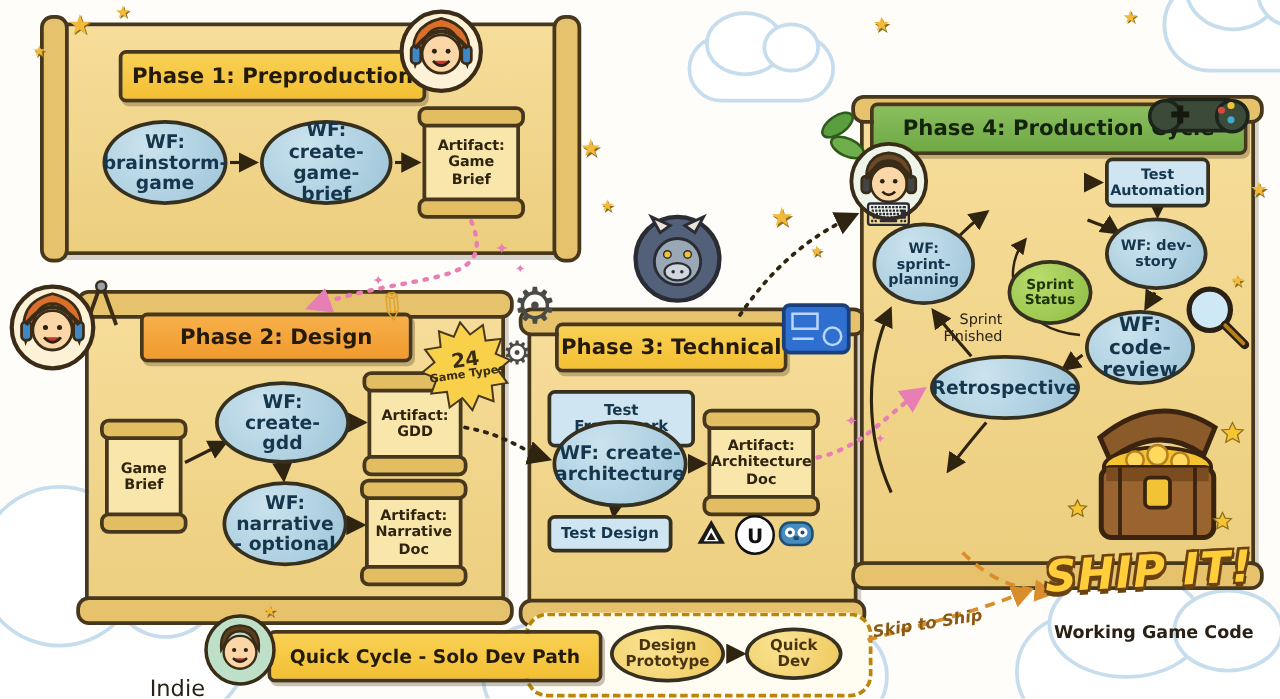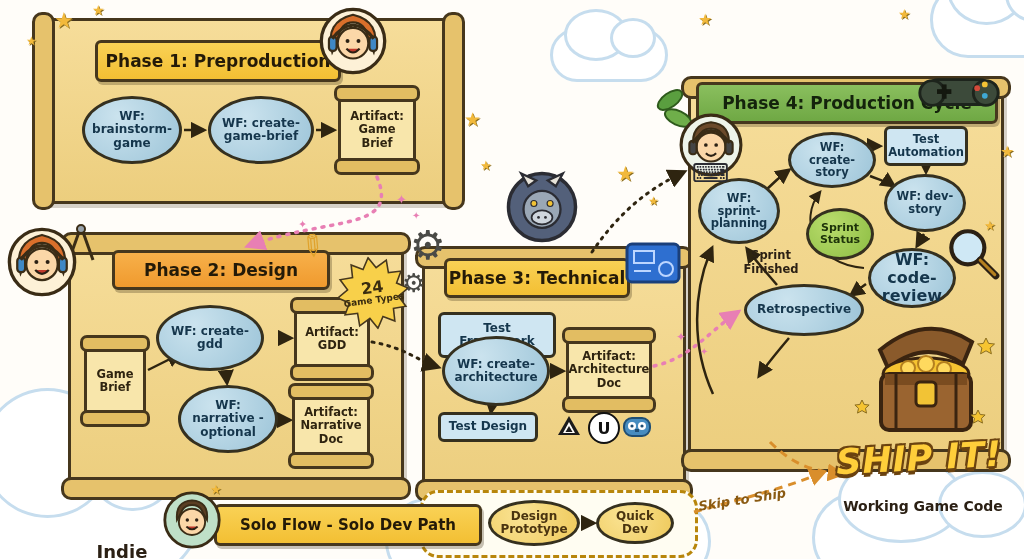--- a/index.html
+++ b/index.html
@@ -22,21 +22,21 @@
   .scroll-h::after{right:-9px;}
 
   
   .banner{position:absolute;z-index:3;display:flex;align-items:center;justify-content:center;font-weight:bold;font-size:17px;color:#241a08;border:3.5px solid #46371d;border-radius:6px;box-shadow:2px 3px 0 rgba(70,55,29,.3);text-align:center;}
   .banner.yellow{background:linear-gradient(180deg,#f9d155,#f3bf33);}
   .banner.orange{background:linear-gradient(180deg,#f7b04a,#f09a2e);}
   .banner.green{background:linear-gradient(180deg,#8abf5e,#6fa844);color:#14230c;}
   .banner.small{font-size:15px;}
 
   
-  .node{position:absolute;z-index:3;background:radial-gradient(circle at 35% 28%,#cbe3ee,#9cc4d8);border:3px solid #35301f;border-radius:50%;display:flex;align-items:center;justify-content:center;text-align:center;font-weight:bold;font-size:12px;line-height:1.12;color:#15364c;padding:6px;box-sizing:border-box;}
+  .node{position:absolute;z-index:3;background:radial-gradient(circle at 35% 28%,#cbe3ee,#9cc4d8);border:3px solid #35301f;border-radius:50%;display:flex;align-items:center;justify-content:center;text-align:center;font-weight:bold;font-size:15px;line-height:1.12;color:#15364c;padding:6px;box-sizing:border-box;}
   .node.green{background:radial-gradient(circle at 35% 28%,#b9dc6c,#8cbd43);color:#1d3309;}
   .node.gold{background:radial-gradient(circle at 35% 28%,#fae393,#eec95b);color:#4a3410;}
   .box{position:absolute;z-index:3;background:#cfe6f2;border:3px solid #35301f;border-radius:6px;display:flex;align-items:center;justify-content:center;text-align:center;font-weight:bold;font-size:12px;line-height:1.1;color:#15364c;padding:2px 5px;box-sizing:border-box;}
   .artifact{position:absolute;background:#f8e6ab;border:3px solid #46371d;border-radius:6px;z-index:3;display:flex;align-items:center;justify-content:center;text-align:center;font-weight:bold;font-size:11.5px;line-height:1.15;padding:4px;color:#2f2410;box-sizing:border-box;}
   .artifact::before,.artifact::after{content:"";position:absolute;left:-7px;right:-7px;height:11px;background:#e2bd62;border:3px solid #46371d;border-radius:7px;}
   .artifact::before{top:-8px;}
   .artifact::after{bottom:-8px;}
 
   
   .starburst{position:absolute;width:74px;height:74px;z-index:4;transform:rotate(-8deg);}
@@ -46,21 +46,21 @@
   .starburst .txt{position:absolute;inset:0;display:flex;flex-direction:column;align-items:center;justify-content:center;text-align:center;font-weight:bold;color:#3a2c10;z-index:2;}
   .starburst .num{font-size:16px;line-height:1;}
   .starburst .lbl{font-size:9px;line-height:1.05;}
 
   .glyph{position:absolute;z-index:4;color:#4a4a46;}
   .star{position:absolute;z-index:4;color:#f2b93b;text-shadow:1px 1px 0 #8a6d1f;}
   .sparkle{position:absolute;z-index:4;color:#e87fb4;}
   .avatar{position:absolute;z-index:5;}
   .decor{position:absolute;z-index:4;}
 
-  .free-label{position:absolute;z-index:4;font-weight:bold;color:#2b2014;text-align:center;}
+  .free-label{position:absolute;z-index:4;font-weight:normal;color:#2b2014;text-align:right;}
   .ship-it{position:absolute;z-index:6;font-size:35px;font-weight:bold;font-style:italic;color:#ffce3a;letter-spacing:1px;transform:rotate(-3deg);
     text-shadow:-2px -2px 0 #6b4310,2px -2px 0 #6b4310,-2px 2px 0 #6b4310,2px 2px 0 #6b4310,0 4px 0 #6b4310;}
   .output-text{position:absolute;z-index:5;font-weight:bold;font-size:14px;color:#2b2014;text-align:center;line-height:1.25;}
   .skip-label{position:absolute;z-index:5;font-weight:bold;font-style:italic;font-size:13px;color:#8a5a12;transform:rotate(-9deg);}
   .quick-dash{position:absolute;z-index:2;border:3px dashed #b8860b;border-radius:18px;background:#fffdf2;}
   #arrows{position:absolute;left:0;top:0;z-index:2;pointer-events:none;}
 </style>
 </head>
 <body>
 
@@ -109,21 +109,21 @@
     <div class="outer"></div>
       <div class="inner"></div>
     <div class="txt">
       <span class="num">24</span>
       <span class="lbl">Game Types</span>
     </div>
   </div>
   <div class="artifact" style="left:84px;top:340px;width:62px;height:82px;">
     <span>Game Brief</span>
   </div>
-  <div class="node" style="left:156px;top:305px;width:108px;height:66px;">
+  <div class="node" style="left:172px;top:305px;width:108px;height:66px;">
     <span>WF: create-gdd</span>
   </div>
   <div class="node" style="left:178px;top:385px;width:100px;height:68px;">
     <span>WF: narrative - optional</span>
   </div>
   <div class="artifact" style="left:294px;top:302px;width:76px;height:74px;">
     <span>Artifact: GDD</span>
   </div>
   <div class="artifact" style="left:292px;top:388px;width:78px;height:76px;">
     <span>Artifact: Narrative Doc</span>
@@ -249,23 +249,20 @@
       <path d="M27 40 Q32 45 37 40" stroke="#2b2014" stroke-width="2" fill="none"></path>
       <rect x="11" y="28" width="7" height="13" rx="3" fill="#444" stroke="#3a2c16" stroke-width="2"></rect>
       <rect x="46" y="28" width="7" height="13" rx="3" fill="#444" stroke="#3a2c16" stroke-width="2"></rect>
       <path d="M14 30 Q32 6 50 30" stroke="#3a2c16" stroke-width="3" fill="none"></path>
     </svg>
   </div>
   <span class="glyph" style="left:692px;top:158px;font-size:26px;color:#2b2c33;z-index:5;">⌨</span>
 
   <div class="node" style="left:698px;top:178px;width:82px;height:66px;font-size:11.5px;">
     <span>WF: sprint-planning</span>
-  </div>
-  <div class="node" style="left:788px;top:132px;width:88px;height:56px;font-size:11.5px;">
-    <span>WF: create-story</span>
   </div>
   <div class="box" style="left:884px;top:126px;width:84px;height:40px;font-size:11.5px;">
     <span>Test Automation</span>
   </div>
   <div class="node" style="left:884px;top:174px;width:82px;height:58px;font-size:11.5px;">
     <span>WF: dev-story</span>
   </div>
   <div class="node green" style="left:806px;top:208px;width:68px;height:52px;font-size:11px;">
     <span>Sprint Status</span>
   </div>
@@ -320,21 +317,21 @@
     <svg viewBox="0 0 64 64" width="60" height="60">
       <circle cx="32" cy="32" r="29" fill="#bfe0c8" stroke="#3a2c16" stroke-width="3"></circle>
       <path d="M16 32 Q14 12 32 11 Q50 12 48 32 L44 25 Q41 16 32 16 Q23 16 20 25 Z" fill="#5a3e22" stroke="#3a2c16" stroke-width="2"></path>
       <circle cx="32" cy="34" r="14" fill="#fbd7a8" stroke="#3a2c16" stroke-width="2"></circle>
       <circle cx="27" cy="32" r="1.8" fill="#2b2014"></circle>
         <circle cx="37" cy="32" r="1.8" fill="#2b2014"></circle>
       <path d="M26 39 Q32 45 38 39" stroke="#2b2014" stroke-width="2" fill="#c0392b"></path>
     </svg>
   </div>
   <div class="banner yellow small" style="left:214px;top:504px;width:262px;height:36px;">
-    <span>Solo Flow - Solo Dev Path</span>
+    <span>Quick Cycle - Solo Dev Path</span>
   </div>
   <div class="node gold" style="left:488px;top:500px;width:92px;height:46px;font-size:12px;">
     <span>Design Prototype</span>
   </div>
   <div class="node gold" style="left:596px;top:502px;width:78px;height:42px;font-size:12px;">
     <span>Quick Dev</span>
   </div>
   <div class="skip-label" style="left:698px;top:492px;">
     <span>Skip to Ship</span>
   </div>

